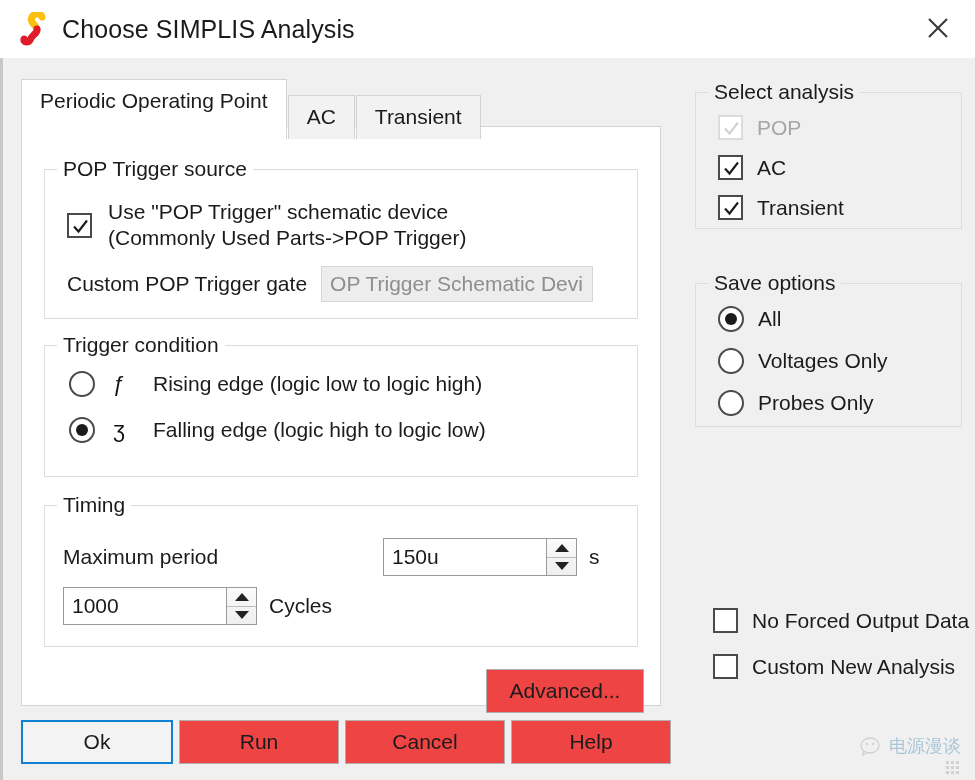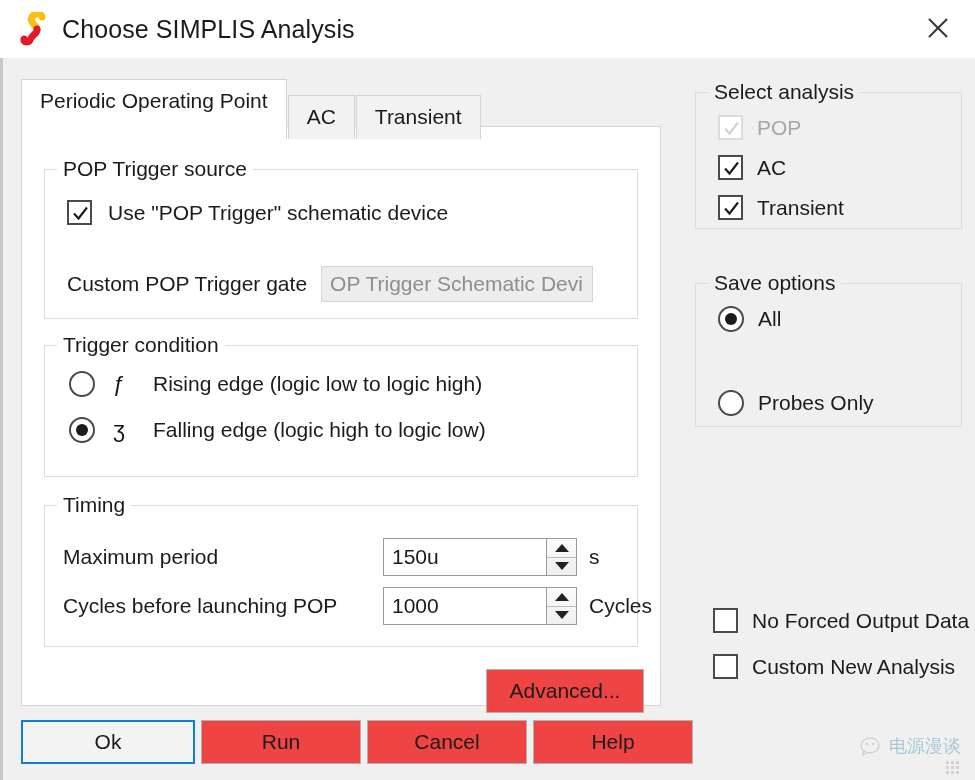--- a/index.html
+++ b/index.html
@@ -273,20 +273,21 @@
           <div class="group-title">POP Trigger source</div>
 
           <div class="row" style="left:22px; top:30px;">
             <div class="checkbox">
               <svg width="19" height="19" viewBox="0 0 19 19">
                 <polyline points="3,9.5 7.5,14.5 16,3.5" fill="none" stroke="#1b1b1b" stroke-width="2.1"></polyline>
               </svg>
             </div>
             <div style="margin-left:16px;">
               <div class="lbl">Use "POP Trigger" schematic device</div>
+              <div class="lbl" style="margin-top:2px;">(Commonly Used Parts-&gt;POP Trigger)</div>
             </div>
           </div>
 
           <div class="row" style="left:22px; top:96px;">
             <div class="lbl">Custom POP Trigger gate</div>
             <input class="txtfield disabled" type="text" disabled="" style="width: 272px; height: 36px; margin-left: 14px;" value="OP Trigger Schematic Device">
           </div>
         </div>
 
         <div class="group" style="left:22px; top:218px; width:592px; height:130px;">
@@ -318,41 +319,40 @@
                   <span class="arrow-up"></span>
                 </div>
               <div class="half">
                   <span class="arrow-dn"></span>
                 </div>
             </div>
             <div class="lbl" style="margin-left:12px;">s</div>
           </div>
 
           <div class="row" style="left:18px; top:81px;">
-            <div class="lbl" style="width:320px;">Cycles before launching POP</div>
             <input class="txtfield" type="text" style="width: 164px; height: 38px;" value="1000">
             <div class="spinner">
               <div class="half">
                   <span class="arrow-up"></span>
                 </div>
               <div class="half">
                   <span class="arrow-dn"></span>
                 </div>
             </div>
             <div class="lbl" style="margin-left:12px;">Cycles</div>
           </div>
         </div>
 
         <div class="btn" style="position:absolute; left:464px; top:542px; width:158px; height:44px;">
           <span>Advanced...</span>
         </div>
       </div>
 
       <div style="position:absolute; left:18px; bottom:16px; display:flex;">
-        <div class="btn default" style="width:174px; height:44px;">
+        <div class="btn default" style="width:152px; height:44px;">
           <span>Ok</span>
         </div>
         <div class="btn" style="width:160px; height:44px; margin-left:6px;">
           <span>Run</span>
         </div>
         <div class="btn" style="width:160px; height:44px; margin-left:6px;">
           <span>Cancel</span>
         </div>
         <div class="btn" style="width:160px; height:44px; margin-left:6px;">
           <span>Help</span>
@@ -396,20 +396,24 @@
       <div class="group on-gray" style="left:22px; top:225px; width:265px; height:142px;">
         <div class="group-title">Save options</div>
 
         <div class="row" style="left:22px; top:22px;">
           <div class="radio">
             <span class="dot"></span>
           </div>
           <span class="lbl" style="margin-left:14px;">All</span>
         </div>
 
+        <div class="row" style="left:22px; top:64px;">
+          <div class="radio"></div>
+          <span class="lbl" style="margin-left:14px;">Voltages Only</span>
+        </div>
 
         <div class="row" style="left:22px; top:106px;">
           <div class="radio"></div>
           <span class="lbl" style="margin-left:14px;">Probes Only</span>
         </div>
       </div>
 
       <div class="row" style="left:40px; top:550px;">
         <div class="checkbox"></div>
         <span class="lbl" style="margin-left:14px;">No Forced Output Data</span>

